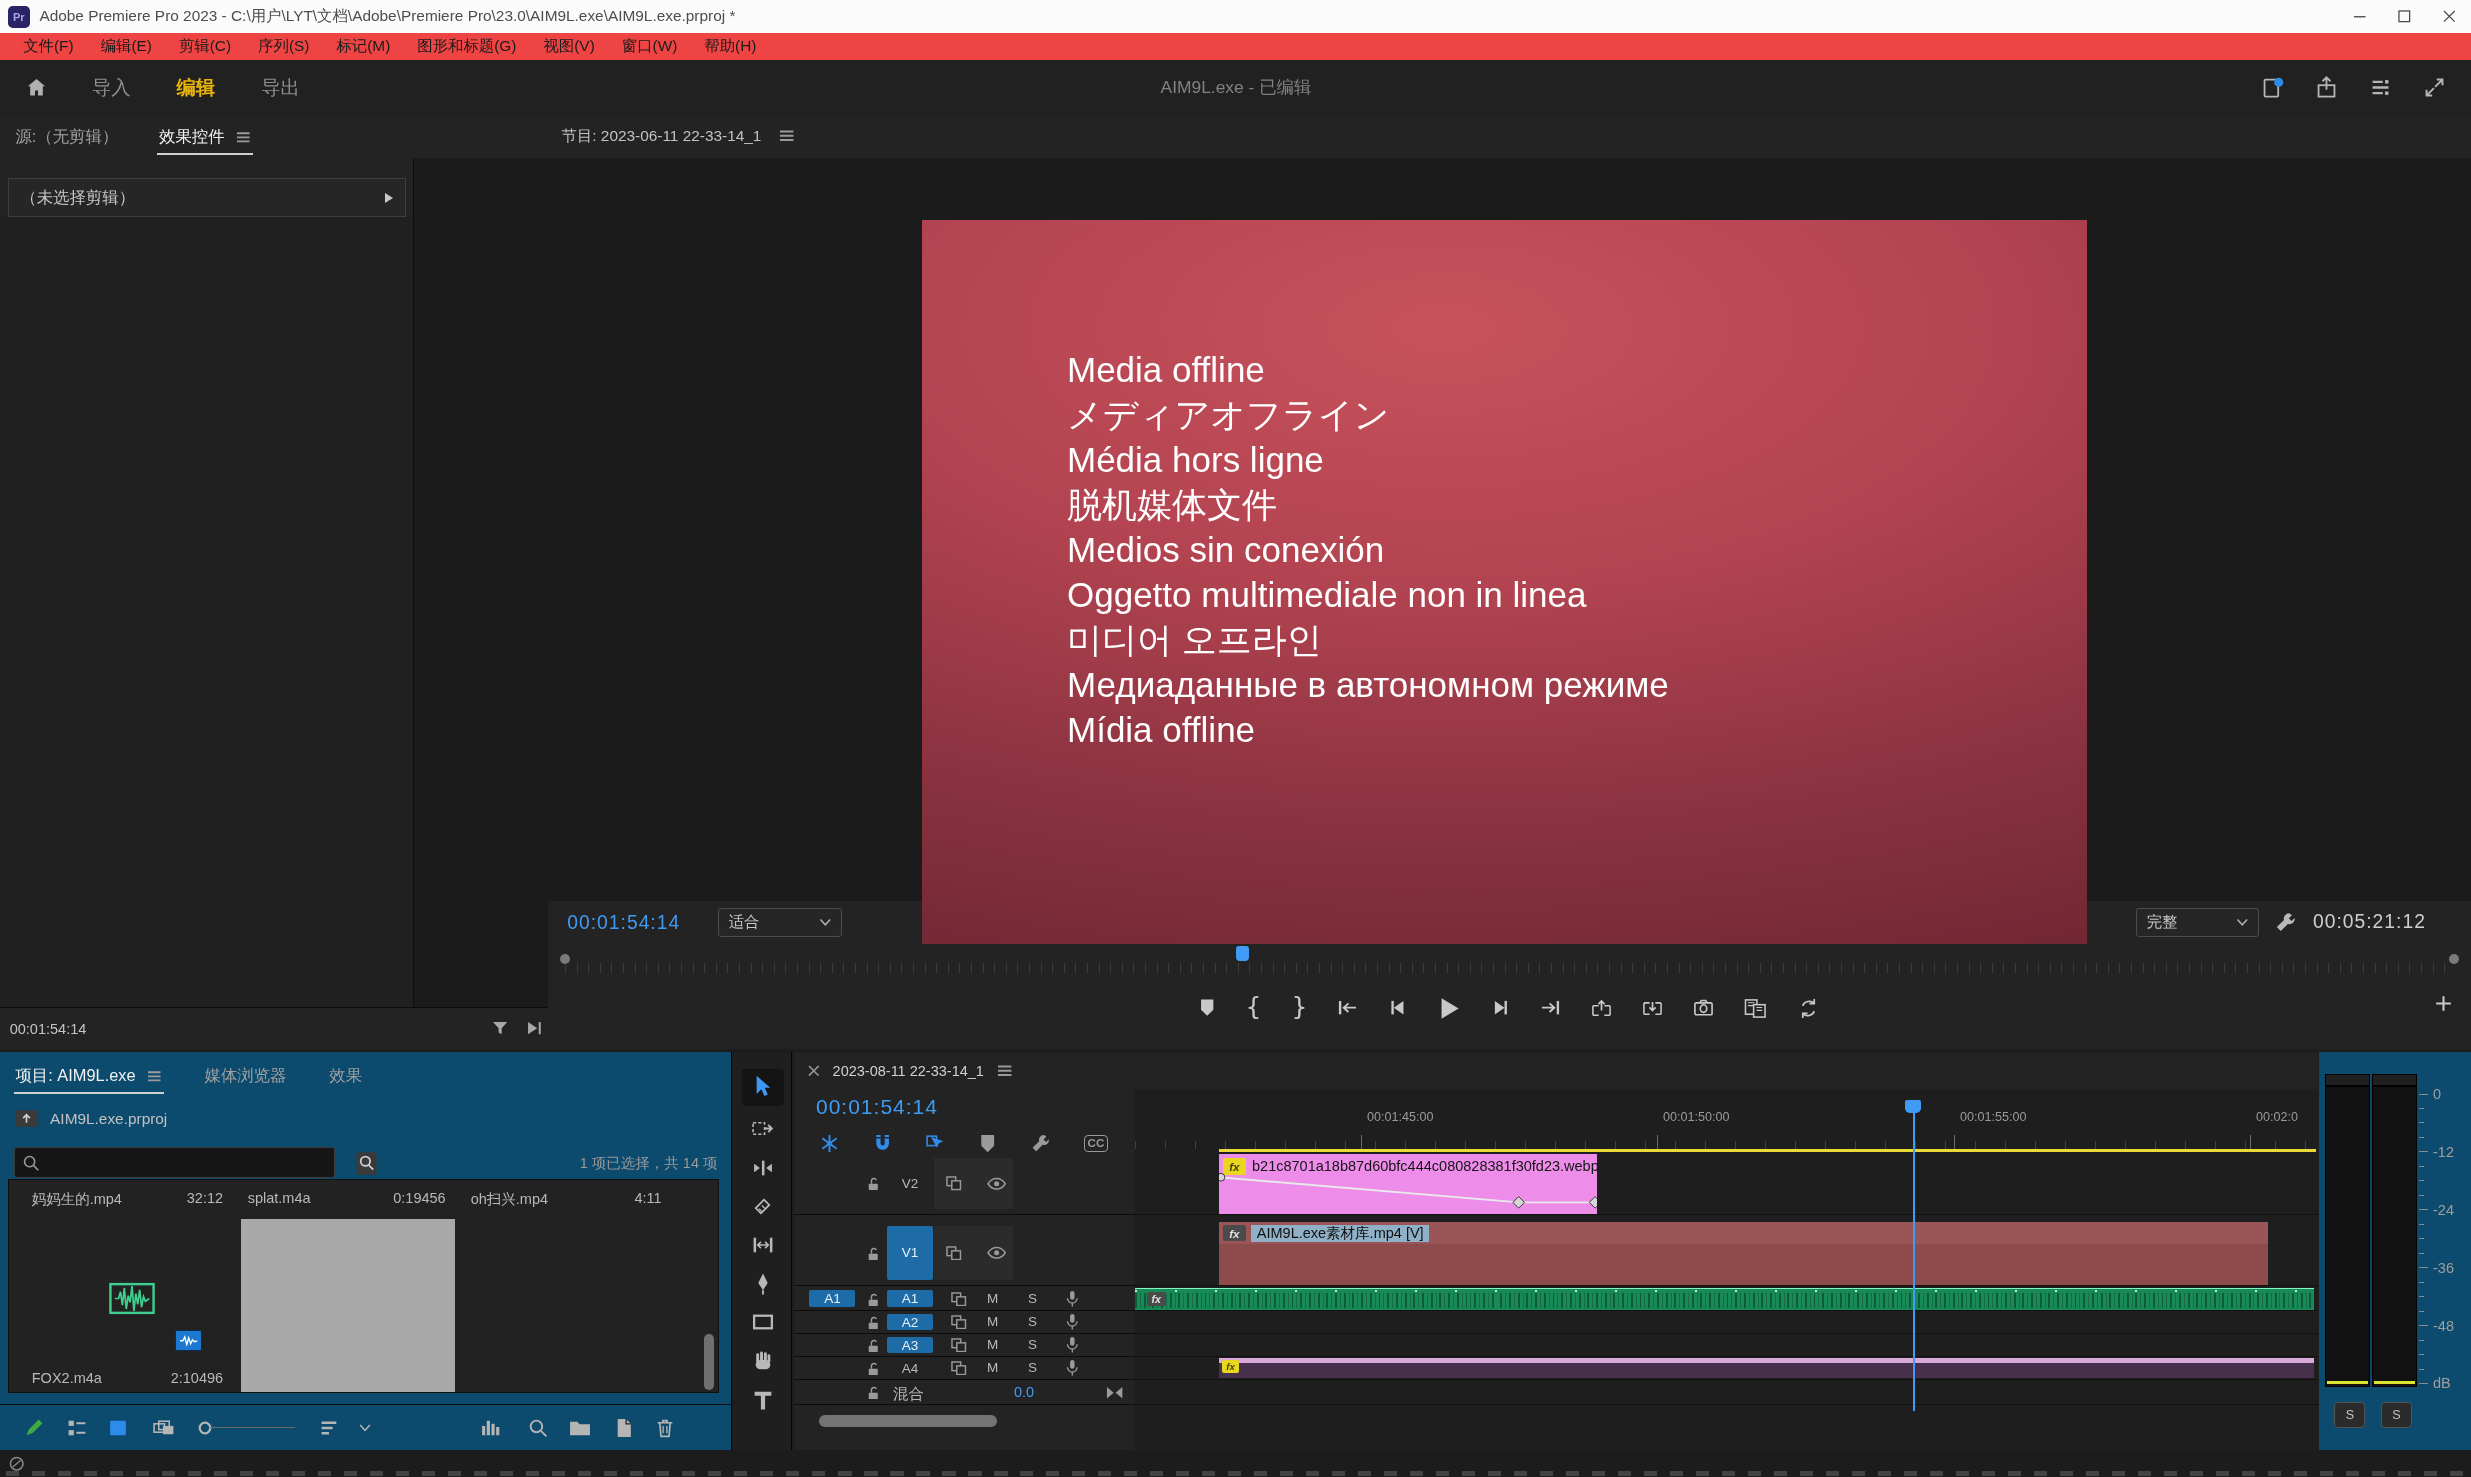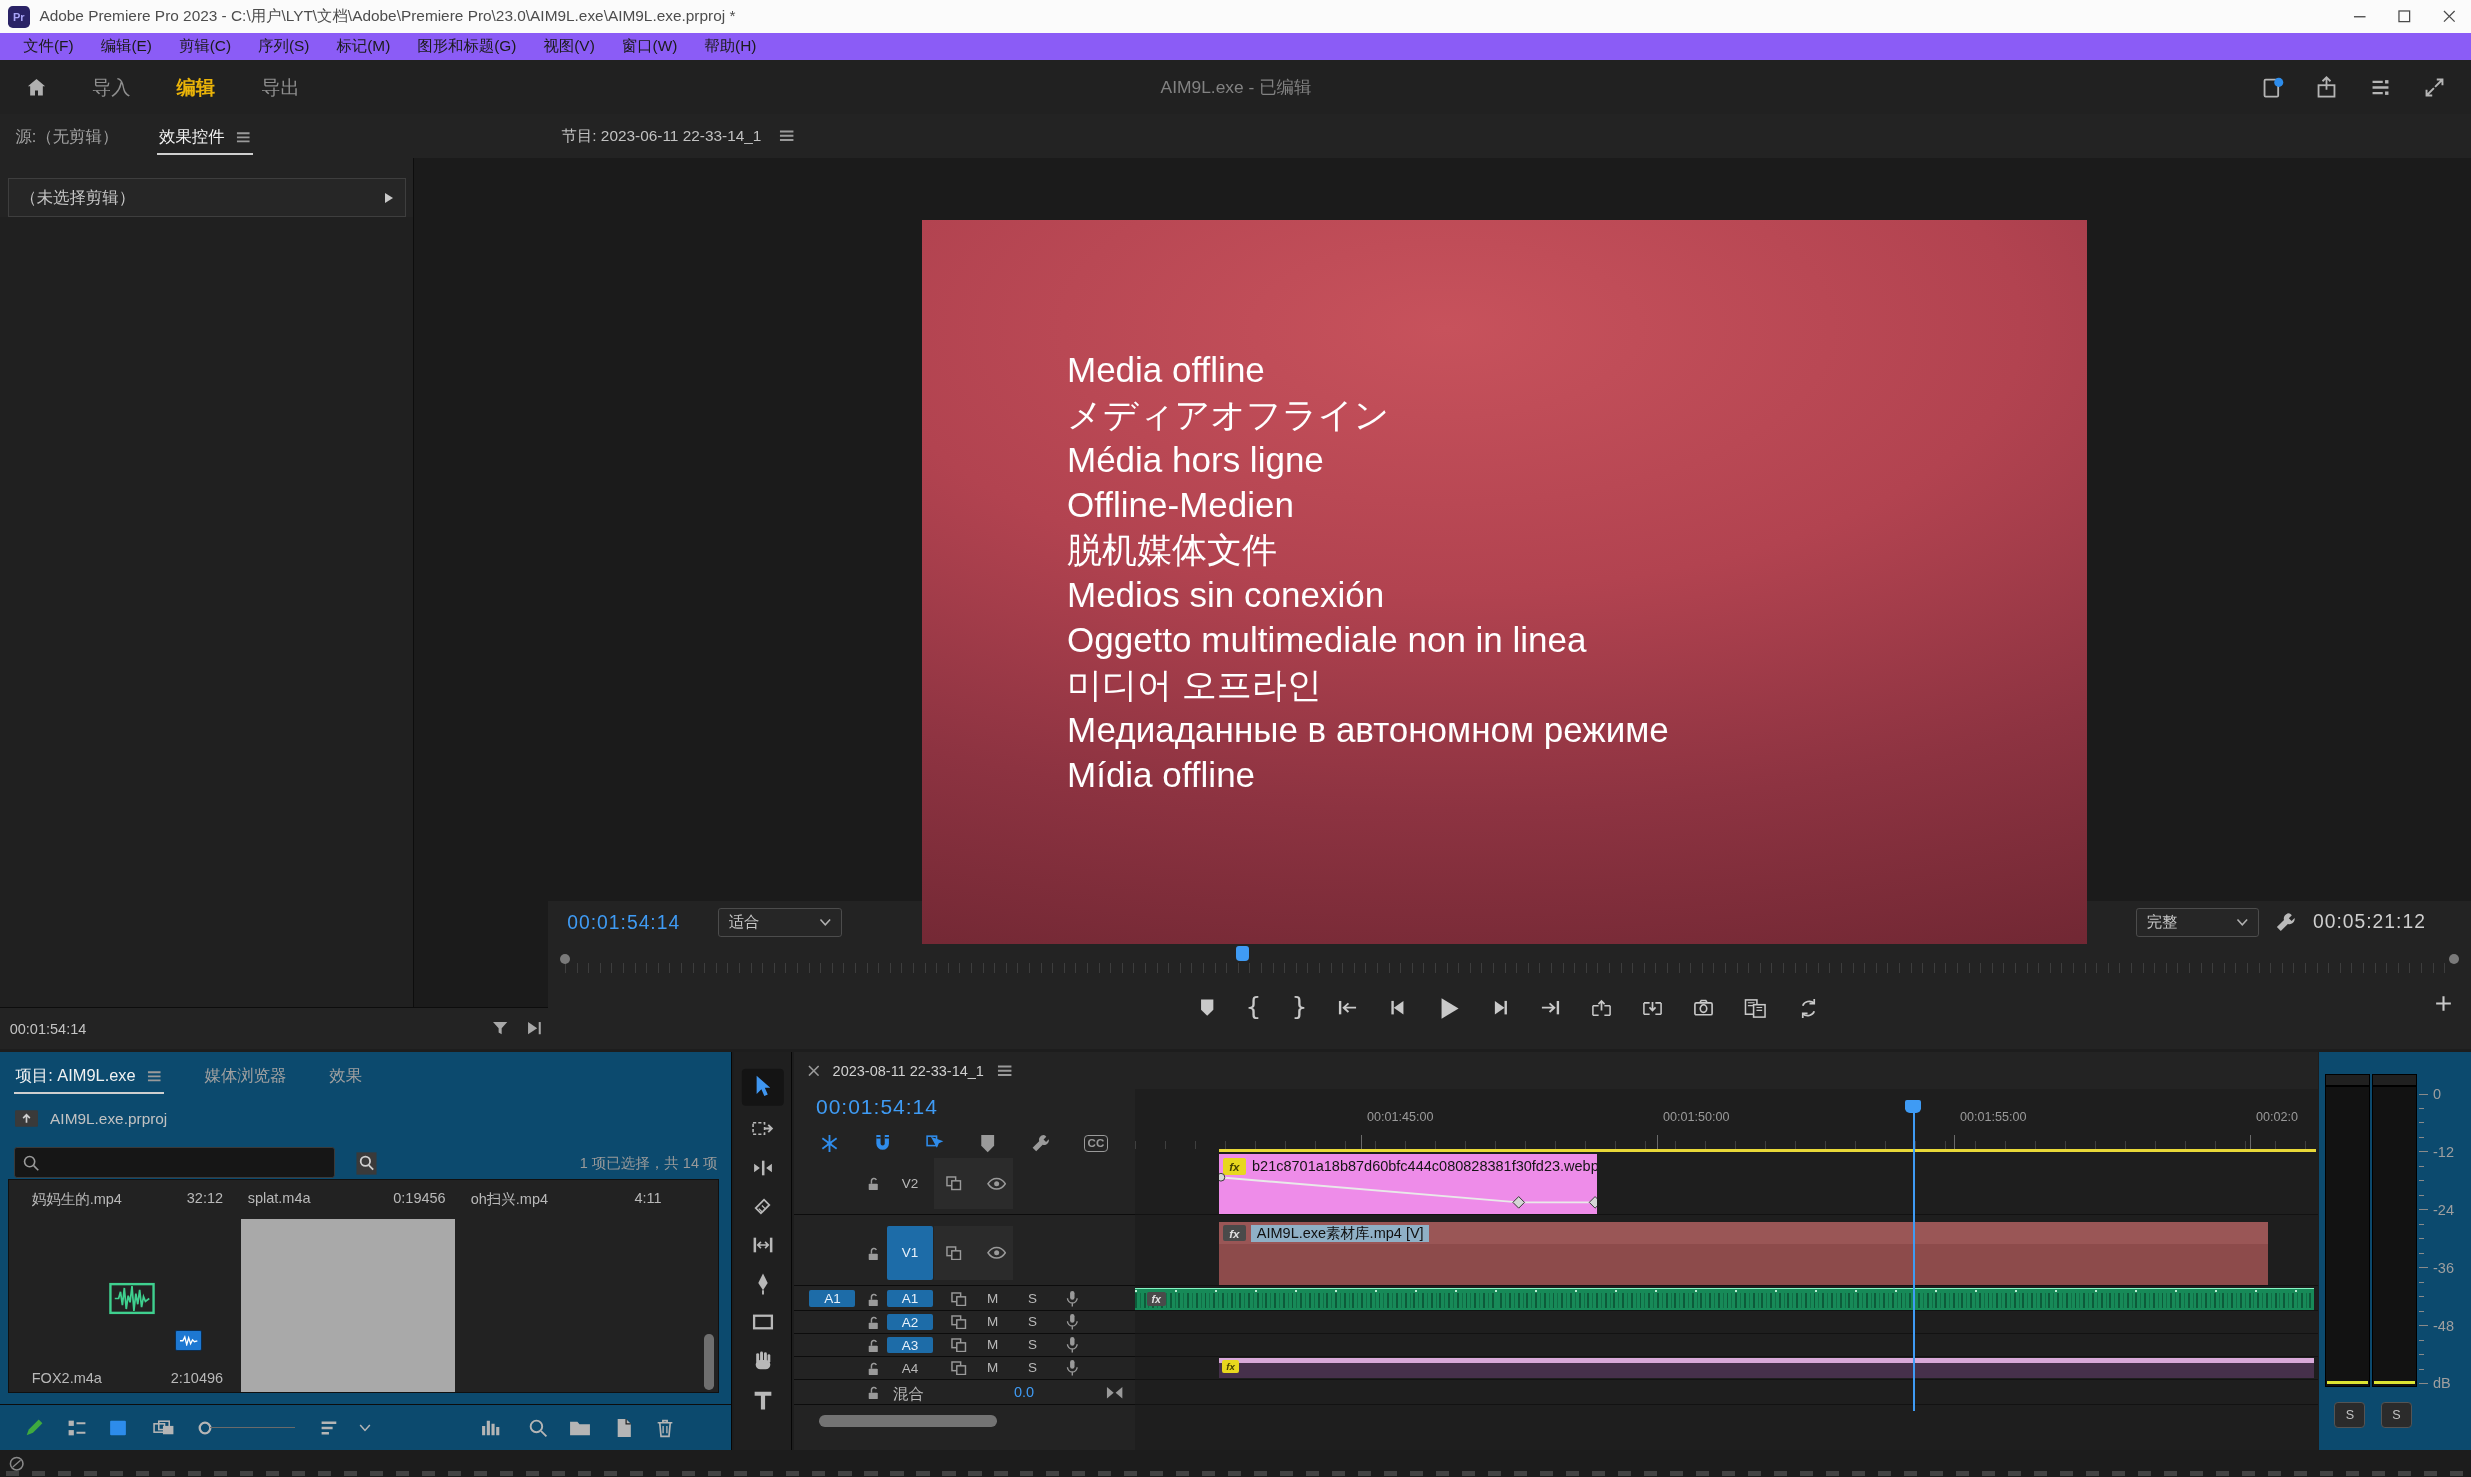--- a/index.html
+++ b/index.html
@@ -11,21 +11,21 @@
 
   
   #titlebar{left:0;top:0;width:2472px;height:33px;background:#fbfbfb;border-bottom:1px solid #e3e3e3;display:flex;align-items:center;}
   #pr-badge{margin-left:7.7px;width:22px;height:22px;background:#2a2366;color:#a9a4f8;border-radius:4.8px;
             font-size:11px;font-weight:bold;display:flex;align-items:center;justify-content:center;}
   #win-title{margin-left:9.7px;font-size:15.4px;color:#4d4d4d;white-space:nowrap;}
   #win-controls{margin-left:auto;display:flex;}
   .win-btn{width:45px;height:33px;display:flex;align-items:center;justify-content:center;color:#4a4a4a;}
 
   
-  #menubar{left:0;top:33px;width:2472px;height:27px;background:#8b5cf6;display:flex;align-items:center;padding-left:9.7px;box-sizing:border-box;}
+  #menubar{left:0;top:33px;width:2472px;height:27px;background:#ef4444;display:flex;align-items:center;padding-left:9.7px;box-sizing:border-box;}
   .menu-item{font-size:15.4px;color:#1b1b1b;padding:0 13.5px;height:100%;display:flex;align-items:center;}
 
   
   #wsbar{left:0;top:60px;width:2472px;height:54px;background:#212121;display:flex;align-items:center;}
   #home-btn{margin-left:25px;color:#b0b0b0;}
   #ws-tabs{display:flex;margin-left:44px;gap:46px;}
   .ws-tab{font-size:19.3px;color:#8f8f8f;}
   .ws-tab.active{color:#eab308;font-weight:bold;}
   #ws-doc-title{position:absolute;left:0;right:0;text-align:center;font-size:17.4px;color:#828282;pointer-events:none;}
   #ws-right{margin-left:auto;display:flex;gap:29px;margin-right:25px;color:#b5b5b5;}
@@ -289,21 +289,20 @@
             <path d="M1 2.5h14M1 7h14M1 11.5h14" stroke="currentColor" stroke-width="2"></path>
           </svg>
         </span>
     </div>
     <div id="prog-view">
       <div id="offline-frame">
         <div id="offline-lines">
             <div class="offline-line">Media offline</div>
             <div class="offline-line">メディアオフライン</div>
             <div class="offline-line">Média hors ligne</div>
-            <div class="offline-line">Offline-Medien</div>
             <div class="offline-line">脱机媒体文件</div>
             <div class="offline-line">Medios sin conexión</div>
             <div class="offline-line">Oggetto multimediale non in linea</div>
             <div class="offline-line">미디어 오프라인</div>
             <div class="offline-line">Медиаданные в автономном режиме</div>
             <div class="offline-line">Mídia offline</div>
           </div>
       </div>
     </div>
     <div id="prog-controls">

